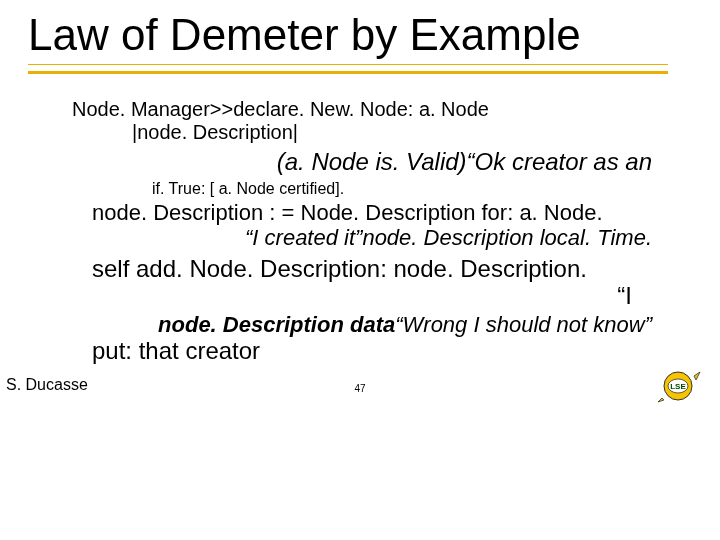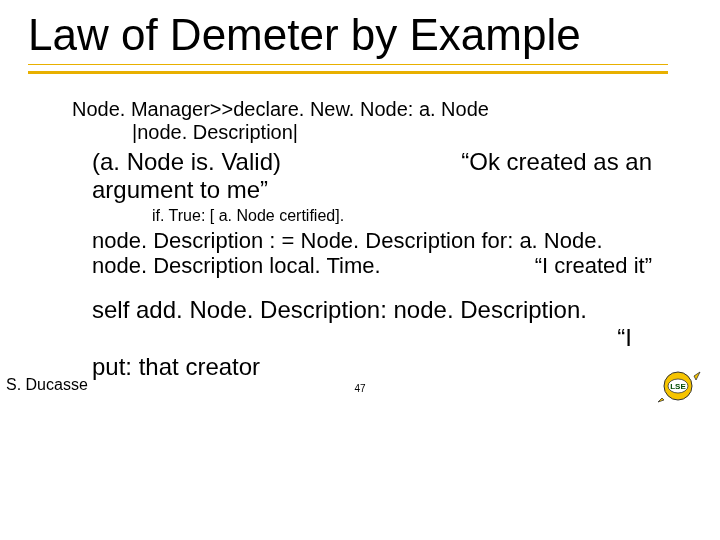--- a/index.html
+++ b/index.html
@@ -48,29 +48,29 @@
   .body {
     position: absolute;
     left: 72px;
     top: 98px;
     width: 620px;
     font-size: 20px;
     line-height: 1.15;
   }
   .line1 { font-size: 20px; }
   .line-indent1 { margin-left: 60px; font-size: 20px; }
-  .row { display: flex; justify-content: space-between; width: 560px; }
+  .row { display: flex; justify-content: flex-end; width: 560px; font-style: italic; }
   .big { font-size: 24px; }
   .mid { font-size: 22px; }
   .small { font-size: 16px; margin-left: 80px; margin-top: 4px; margin-bottom: 2px;}
   .l { margin-left: 20px; }
   .bold { font-weight: 700; }
   .sec1 { margin-top: 4px; }
   .sec2 { margin-top: 0px; }
-  .sec3 { margin-top: 18px; }
+  .sec3 { margin-top: 4px; }
   .sec4 { margin-top: 2px; }
   .right-note { text-align: right; width: 560px; font-size: 24px; }
   .footer-author {
     position: absolute;
     left: 6px;
     bottom: 14px;
     font-size: 16px;
     text-align: right;
   }
   .footer-page {
@@ -96,41 +96,44 @@
   <div class="title">Law of Demeter by Example</div>
   <div class="underline"></div>
 
   <div class="body">
     <div class="line1">Node. Manager&gt;&gt;declare. New. Node: a. Node</div>
     <div class="line-indent1">|node. Description|</div>
 
     <div class="sec1">
       <div class="row" style="margin-left:20px;">
         <span class="big">(a. Node is. Valid)</span>
-        <span class="big">“Ok created as an</span>
+        <span class="big">“Ok creator as an</span>
       </div>
-      <div class="big l">argument to me”</div>
     </div>
 
     <div class="small">if. True: [ a. Node certified].</div>
 
     <div class="sec2">
       <div class="mid l">node. Description : = Node. Description for: a. Node.</div>
       <div class="row l">
+        <span class="mid">“I created it”</span>
         <span class="mid">node. Description local. Time.</span>
-        <span class="mid">“I created it”</span>
       </div>
     </div>
 
     <div class="sec3">
       <div class="big l">self add. Node. Description: node. Description.</div>
       <div class="right-note">“I</div>
     </div>
 
     <div class="sec4">
+      <div class="row l">
+        <span class="mid bold">node. Description data</span>
+        <span class="mid">“Wrong I should not know”</span>
+      </div>
       <div class="big l">put: that creator</div>
     </div>
   </div>
 
   <div class="footer-author">S. Ducasse</div>
   <div class="footer-page">47</div>
 
   <div class="logo">
     <svg viewBox="0 0 46 40" width="46" height="40">
       <circle cx="22" cy="20" r="14" fill="#f6c400" stroke="#333" stroke-width="1"></circle>

